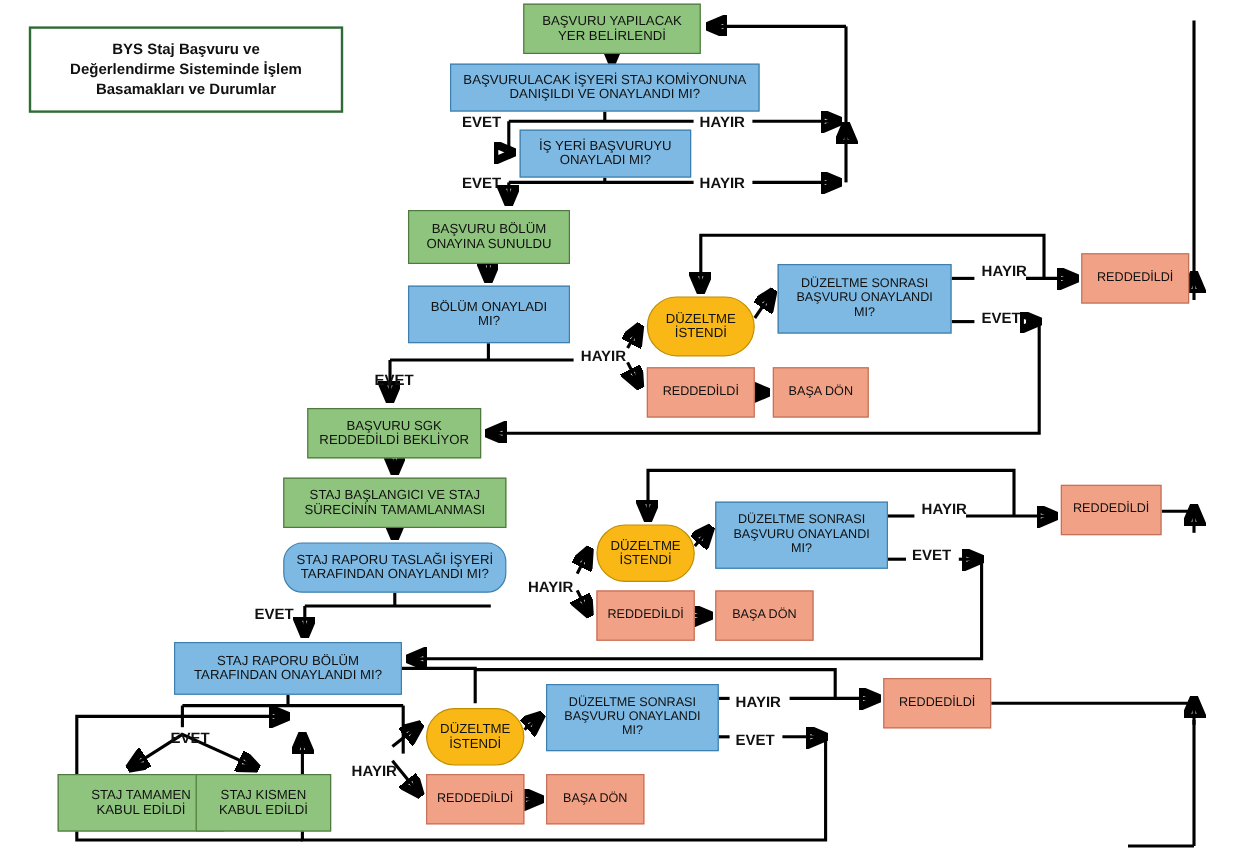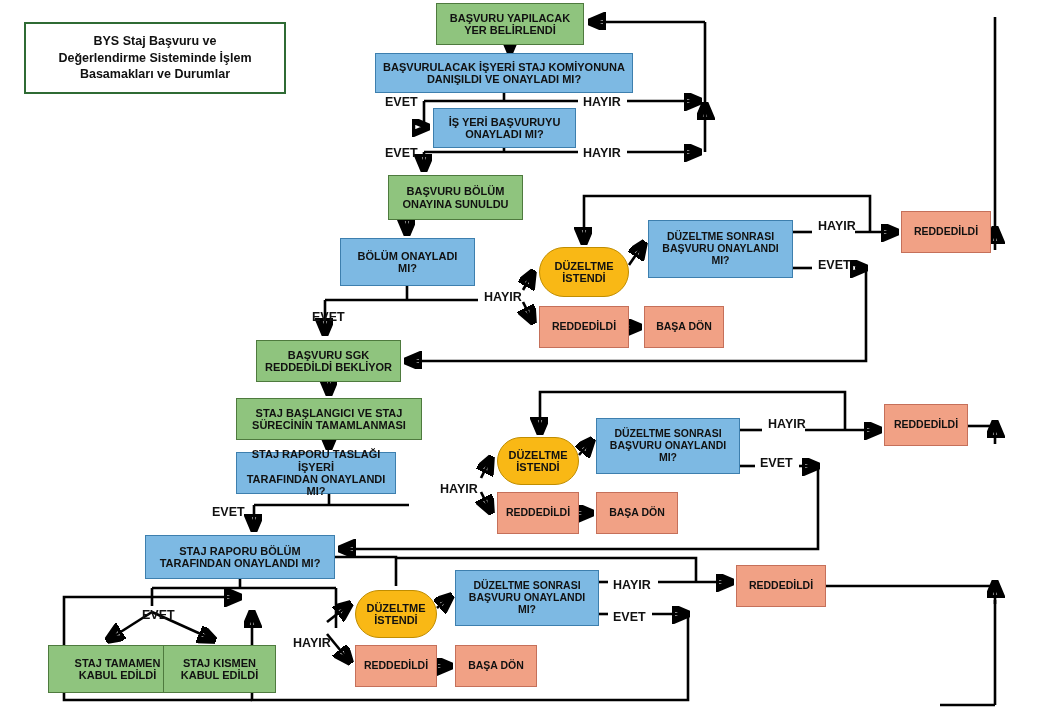--- a/index.html
+++ b/index.html
@@ -1,20 +1,20 @@
 <!DOCTYPE html>
 <html><head>
 <meta charset="utf-8">
 <style>
   html,body{margin:0;padding:0;background:#ffffff;}
   body{font-family:"Liberation Sans",sans-serif;}
   #canvas{position:relative;width:1040px;height:720px;background:#ffffff;overflow:hidden;}
   .box{position:absolute;box-sizing:border-box;border:1px solid #2a2a2a;
        display:flex;align-items:center;justify-content:center;text-align:center;
-       font-weight:bold;color:#111111;line-height:1.12;padding:19px 3px;
+       font-weight:normal;color:#111111;line-height:1.12;padding:19px 3px;
        font-family:"Liberation Sans",sans-serif;}
   .green{background:#8fc47e;border-color:#4e7a3e;}
   .blue{background:#7db9e3;border-color:#3d7fae;}
   .orange{background:#f9b815;border-color:#c08d00;border-radius:25px;}
   .salmon{background:#f1a185;border-color:#c5705a;}
   .titlebox{position:absolute;box-sizing:border-box;background:#ffffff;
        border:2px solid #2f6b34;display:flex;align-items:center;justify-content:center;
        text-align:center;font-weight:bold;color:#111;line-height:1.32;
        font-family:"Liberation Sans",sans-serif;}
   .lbl{position:absolute;font-weight:bold;color:#111;
@@ -147,30 +147,30 @@
   <div id="nodes-layer">
       <div class="box green" style="left: 436px; top: 3px; width: 148px; height: 42px; font-size: 11px;">
         <div>
           <div>BAŞVURU YAPILACAK</div>
           <div>YER BELİRLENDİ</div>
         </div>
       </div>
       <div class="box blue" style="left: 375px; top: 53px; width: 258px; height: 40px; font-size: 11px;">
         <div>
           <div>BAŞVURULACAK  İŞYERİ  STAJ KOMİYONUNA</div>
-          <div>DANIŞILDI  VE ONAYLADI MI?</div>
+          <div>DANIŞILDI  VE ONAYLANDI MI?</div>
         </div>
       </div>
       <div class="box blue" style="left: 433px; top: 108px; width: 143px; height: 40px; font-size: 11px;">
         <div>
           <div>İŞ YERİ BAŞVURUYU</div>
           <div>ONAYLADI MI?</div>
         </div>
       </div>
-      <div class="box green" style="left: 340px; top: 175px; width: 135px; height: 45px; font-size: 11px; margin-left: 48px;">
+      <div class="box green" style="left: 340px; top: 175px; width: 135px; height: 45px; font-size: 11px;">
         <div>
           <div>BAŞVURU BÖLÜM</div>
           <div>ONAYINA SUNULDU</div>
         </div>
       </div>
       <div class="box blue" style="left: 340px; top: 238px; width: 135px; height: 48px; font-size: 11px;">
         <div>
           <div>BÖLÜM ONAYLADI</div>
           <div>MI?</div>
         </div>
@@ -208,21 +208,21 @@
           <div>BAŞVURU SGK</div>
           <div>REDDEDİLDİ BEKLİYOR</div>
         </div>
       </div>
       <div class="box green" style="left: 236px; top: 398px; width: 186px; height: 42px; font-size: 11px;">
         <div>
           <div>STAJ BAŞLANGICI VE STAJ</div>
           <div>SÜRECİNİN TAMAMLANMASI</div>
         </div>
       </div>
-      <div class="box blue" style="left: 236px; top: 452px; width: 160px; height: 42px; font-size: 11px;">
+      <div class="box blue" style="left: 236px; top: 452px; width: 186px; height: 42px; font-size: 11px; border-radius: 16px;">
         <div>
           <div>STAJ RAPORU TASLAĞI İŞYERİ</div>
           <div>TARAFINDAN ONAYLANDI MI?</div>
         </div>
       </div>
       <div class="box orange" style="left: 497px; top: 437px; width: 82px; height: 48px; font-size: 11px;">
         <div>
           <div>DÜZELTME</div>
           <div>İSTENDİ</div>
         </div>

